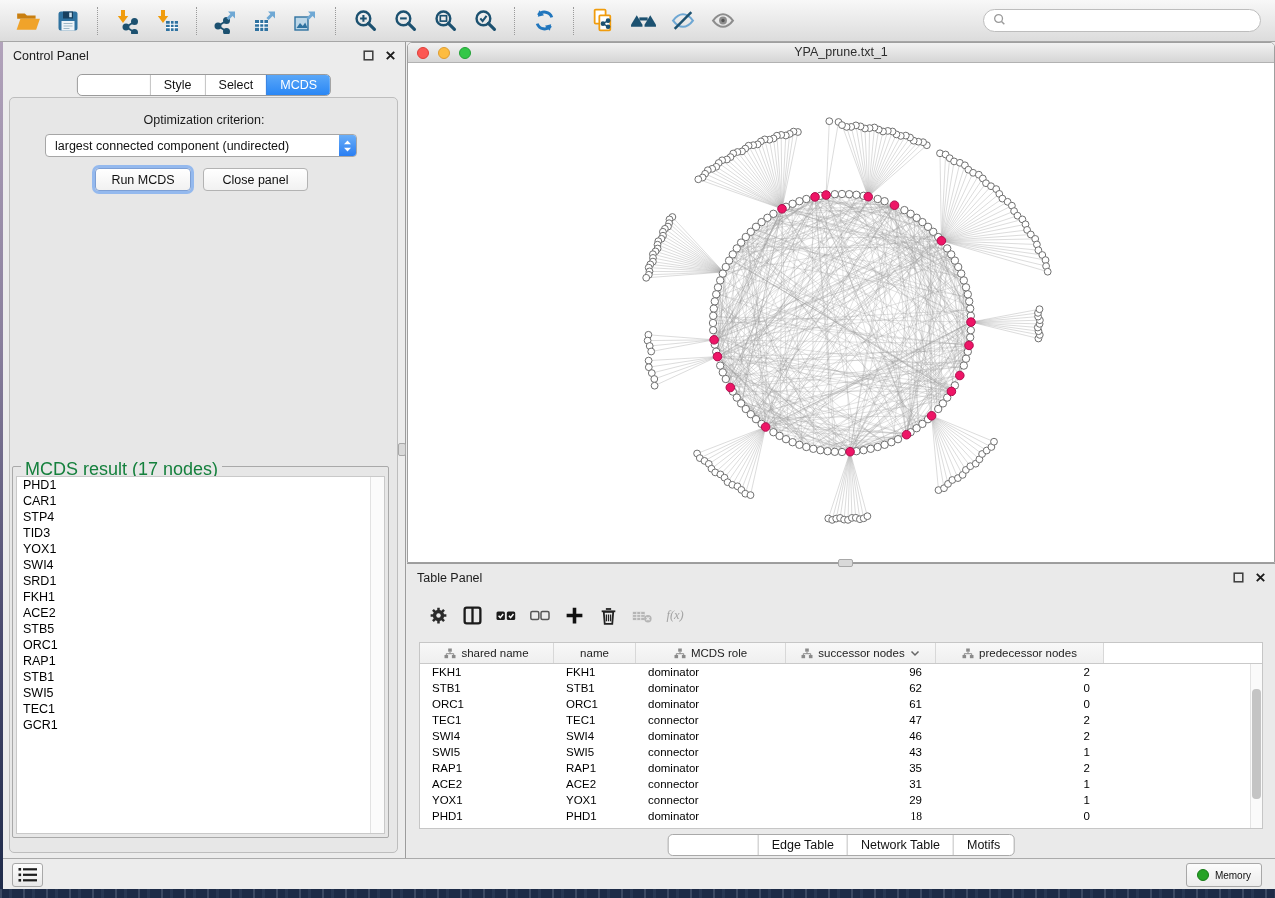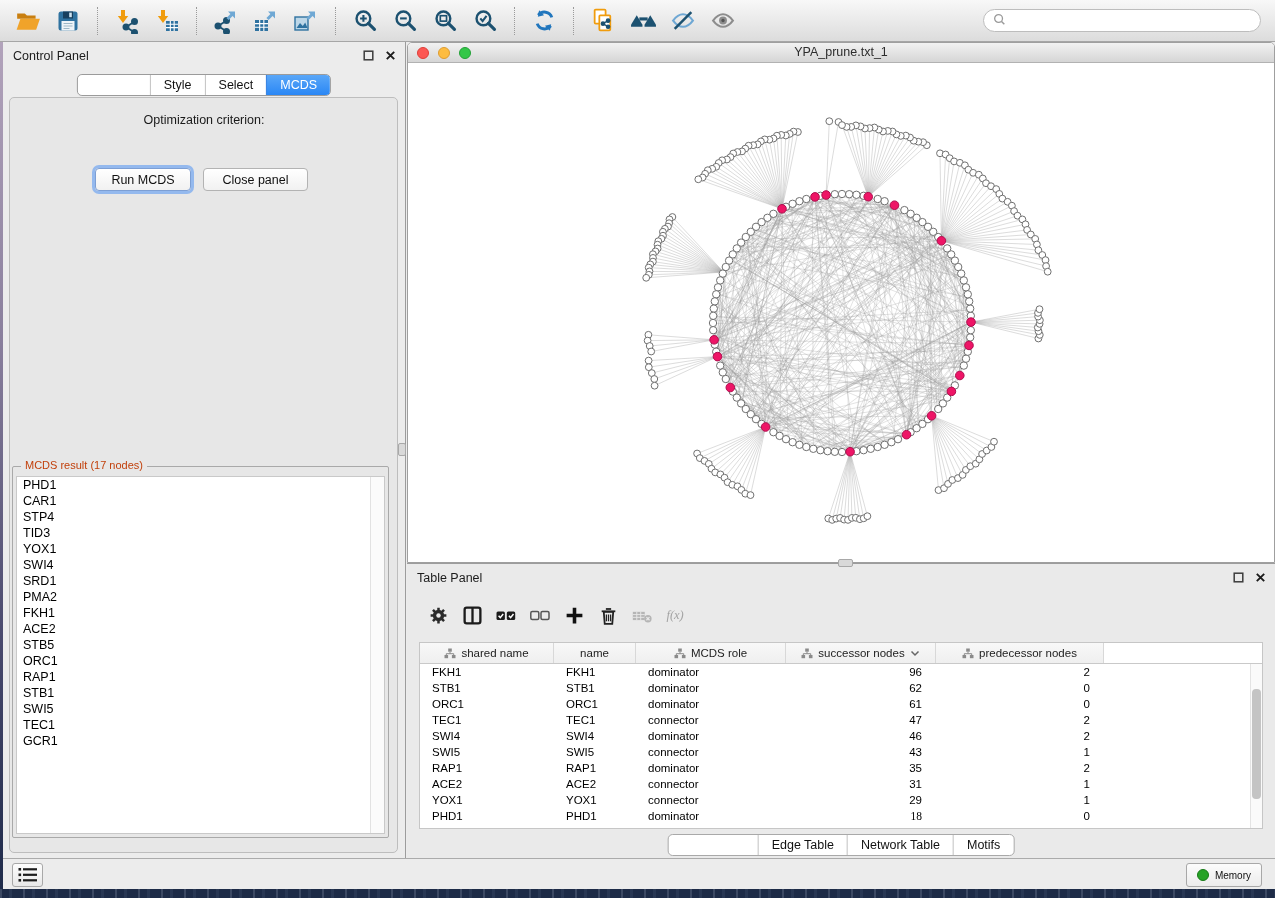--- a/index.html
+++ b/index.html
@@ -46,21 +46,21 @@
   .select-stepper { width:17px; align-self:stretch; margin:0; background:linear-gradient(#6aaef8,#2a7ef2);
     border-radius:0 3px 3px 0; display:flex; align-items:center; justify-content:center; }
   .mac-btn { position:absolute; height:23px; background:linear-gradient(#ffffff,#f1f1f1); border:1px solid #b3b3b3;
     border-radius:4px; font-size:12.5px; color:#111; font-family:"Liberation Sans",sans-serif; }
   .mac-btn.focus { box-shadow:0 0 0 3px rgba(120,170,240,.75); border-color:#7d9fd4; }
   #run-btn { left:92px; top:126px; width:96px; }
   #closepanel-btn { left:200px; top:126px; width:105px; }
 
   .fieldset { position:absolute; left:9px; top:424px; width:377px; height:372px;
     border:1px solid #a9a9a9; border-radius:2px; }
-  .legend { position:absolute; top:-8px; left:8px; background:#e7e7e7; padding:0 4px; font-size:11px; color:#c2410c; }
+  .legend { position:absolute; top:-8px; left:8px; background:#e7e7e7; padding:0 4px; font-size:18px; color:#15803d; }
   .listbox { position:absolute; left:3px; top:9px; right:3px; bottom:3px; background:#fff;
     border:1px solid #c9c9c9; overflow:hidden; }
   .list-scroll { position:absolute; top:0; right:0; bottom:0; width:14px; background:#fbfbfb; border-left:1px solid #e2e2e2; }
   .list-item { font-size:12.5px; line-height:16px; padding-left:6px; color:#000; }
 
   
   .v-handle { position:absolute; left:398px; top:443px; width:8px; height:13px; background:#d9d9d9;
     border:1px solid #a8a8a8; border-radius:2px; z-index:25; }
   .h-handle { position:absolute; left:838px; top:559px; width:15px; height:8px; background:#d9d9d9;
     border:1px solid #a8a8a8; border-radius:2px; z-index:25; }
@@ -280,35 +280,43 @@
     </div>
     <div class="seg-tabs" id="cp-tabs">
         <div class="seg-tab">Network</div>
         <div class="seg-tab">Style</div>
         <div class="seg-tab">Select</div>
         <div class="seg-tab active">MCDS</div>
       </div>
     <div class="cp-box"></div>
 
     <div class="crit-label">Optimization criterion:</div>
+    <div class="select">
+      <span class="select-value">largest connected component (undirected)</span>
+      <span class="select-stepper">
+        <svg width="9" height="14" viewBox="0 0 9 14">
+            <path d="M1 5.2L4.5 1.6 8 5.2z" fill="#fff"></path>
+            <path d="M1 8.8L4.5 12.4 8 8.8z" fill="#fff"></path>
+          </svg>
+      </span>
+    </div>
     <button class="mac-btn focus" id="run-btn">Run MCDS</button>
     <button class="mac-btn" id="closepanel-btn">Close panel</button>
 
     <div class="fieldset">
       <span class="legend">MCDS result (17 nodes)</span>
       <div class="listbox" id="mcds-list">
         <div class="list-scroll"></div>
       <div class="list-item">PHD1</div>
           <div class="list-item">CAR1</div>
           <div class="list-item">STP4</div>
           <div class="list-item">TID3</div>
           <div class="list-item">YOX1</div>
           <div class="list-item">SWI4</div>
           <div class="list-item">SRD1</div>
-          <div class="list-item">PMA2</div>
           <div class="list-item">FKH1</div>
           <div class="list-item">ACE2</div>
           <div class="list-item">STB5</div>
           <div class="list-item">ORC1</div>
           <div class="list-item">RAP1</div>
           <div class="list-item">STB1</div>
           <div class="list-item">SWI5</div>
           <div class="list-item">TEC1</div>
           <div class="list-item">GCR1</div>
         </div>

